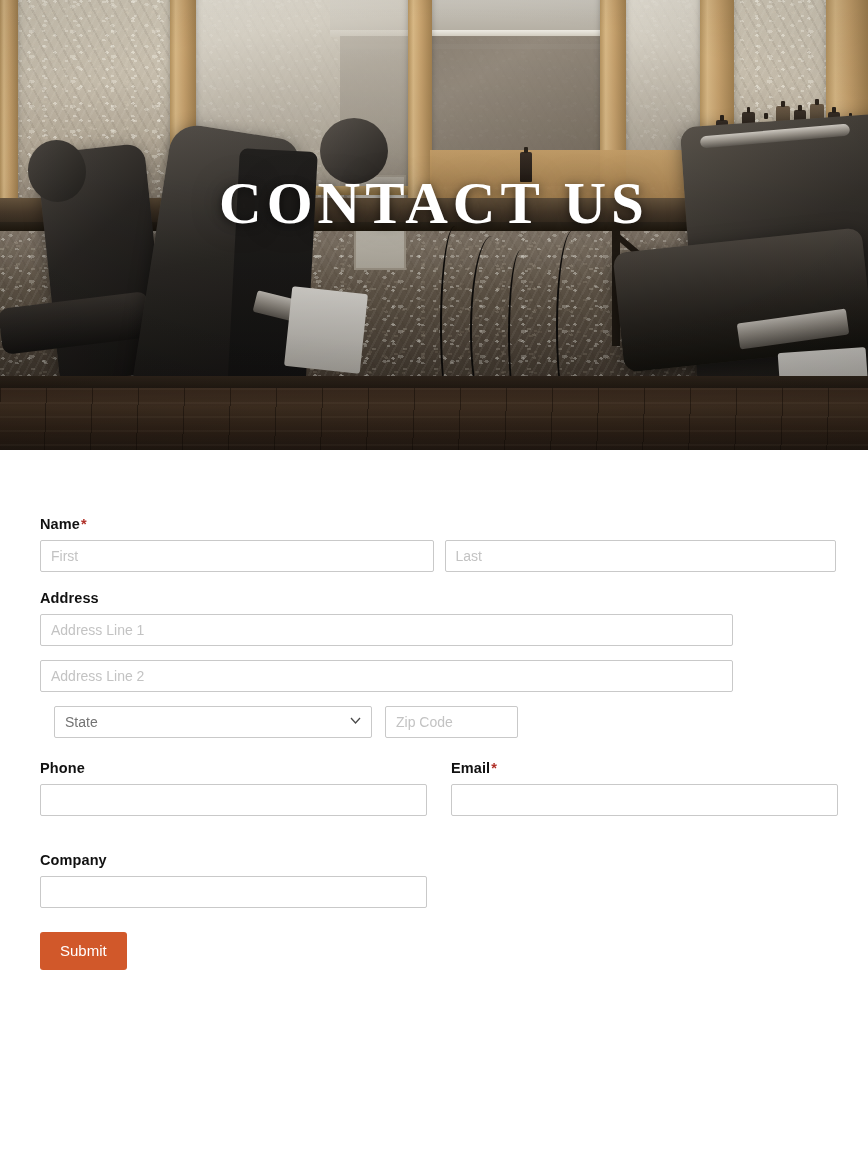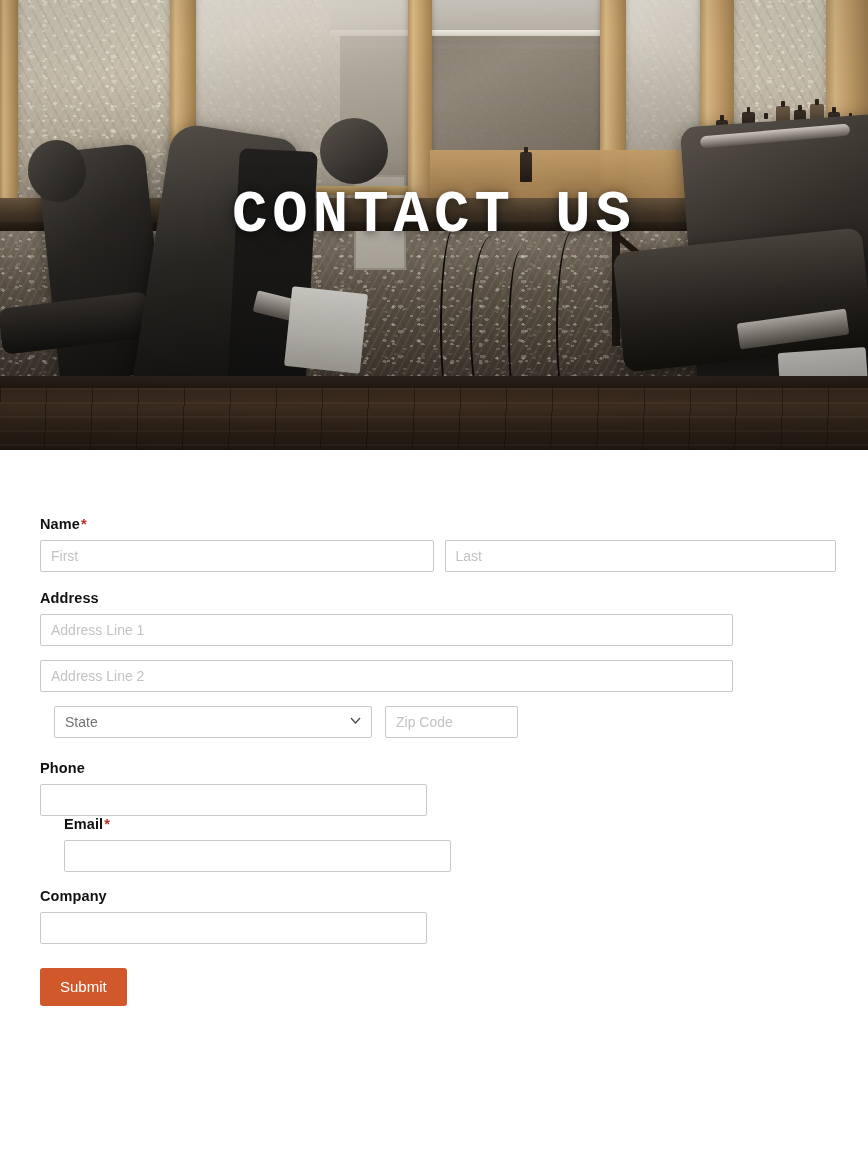--- a/index.html
+++ b/index.html
@@ -234,23 +234,23 @@
     background:linear-gradient(to bottom,#3a2d21,#261d14);
   }
   
   .hero-shade {
     position:absolute; inset:0;
     background:
       linear-gradient(to bottom, rgba(0,0,0,0) 0%, rgba(0,0,0,.05) 40%, rgba(0,0,0,.18) 70%, rgba(0,0,0,.30) 100%),
       radial-gradient(ellipse 120% 90% at 50% 40%, rgba(0,0,0,0) 40%, rgba(0,0,0,.28) 100%);
   }
   .hero-title {
-    position:absolute; left:0; right:0; top:186px;
+    position:absolute; left:0; right:0; top:174px;
     text-align:center;
-    font-family:Liberation Mono, monospace;
+    font-family:Liberation Serif, serif;
     font-size:59px;
     font-weight:700;
     color:#ffffff;
     letter-spacing:5px;
     line-height:1;
     text-shadow:0 2px 10px rgba(0,0,0,.55), 0 0 30px rgba(0,0,0,.35);
     white-space:nowrap;
   }
 
   
@@ -290,21 +290,21 @@
   }
   .chev svg { display:block; }
 
   .w-first { width:394px; }
   .w-last  { width:392px; margin-left:11px; }
   .w-full  { width:693px; }
   .w-city  { width:319px; }
   .w-state { width:318px; margin-left:14px; }
   .w-zip   { width:133px; margin-left:13px; }
 
-  .two-col { display:flex;flex-direction:column; }
+  .two-col { display:flex; }
   .col-l { width:387px; }
   .col-r { width:387px; margin-left:24px; }
 
   textarea.ta {
     width:797px; height:58px; resize:vertical;
     padding:8px 10px; line-height:1.3;
   }
   .ta-wrap { position:relative; width:797px; }
   .grip {
     position:absolute; right:3px; bottom:4px; width:13px; height:13px;
@@ -457,21 +457,21 @@
     </div>
     <div class="col-r">
       <div class="field-label">
         <span>Email</span><span class="req">*</span>
       </div>
       <input class="tf" style="width: 387px;" type="text" placeholder="">
     </div>
   </div>
 
   
-  <div style="margin-top:16px">
+  <div style="margin-top:36px">
     <div class="field-label">Company</div>
     <input class="tf" style="width: 387px;" type="text" placeholder="">
   </div>
 
   
 
   
   <button class="btn-submit" type="submit">Submit</button>
 </form>
 

